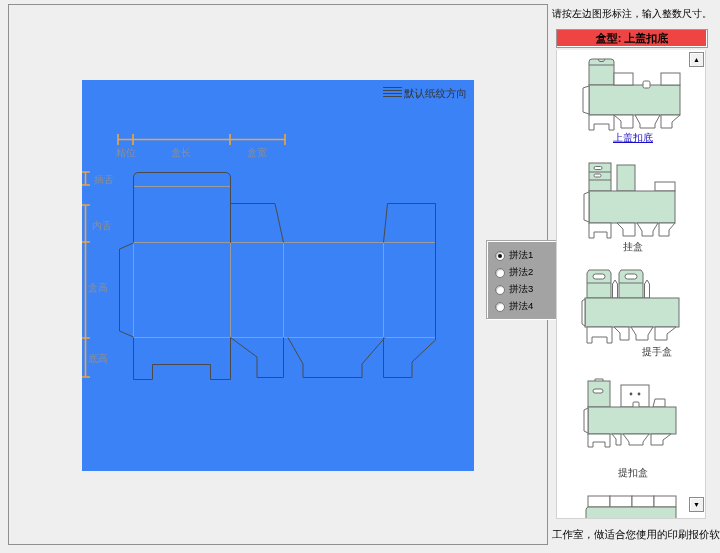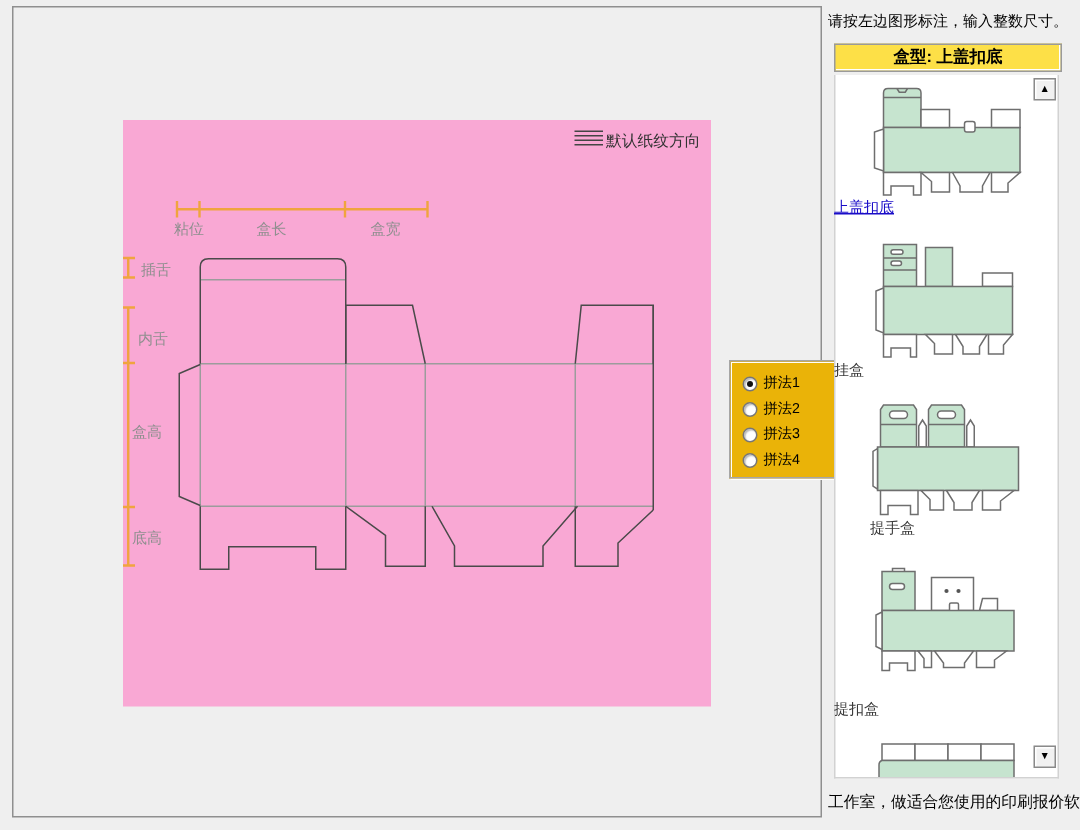--- a/index.html
+++ b/index.html
@@ -14,28 +14,28 @@
   .abs { position:absolute; }
 
   
   .main-panel {
     left:8px; top:4px; width:540px; height:541px;
     background:#efefef;
     border:1px solid #8f8f8f;
   }
   .canvas {
     left:82px; top:80px; width:392px; height:391px;
-    background:#f9a8d4;
+    background:#3b82f6;
   }
   .canvas svg { display:block; width:392px; height:391px; }
 
   
   .option-box {
     left:486px; top:240px; width:78px; height:79px;
-    background:#eab308;
+    background:#a3a3a3;
     border:1px solid #a6a6a6;
     box-shadow: inset 1px 1px 0 #ffffff, 1px 1px 0 #ffffff;
     padding:6px 0 0 8px;
   }
   .option-row { display:flex; align-items:center; height:17px; cursor:default; }
   .radio {
     width:10px; height:10px; border-radius:50%;
     background:#fff; border:1px solid #777;
     box-shadow: inset 1px 1px 1px #bbb;
     margin-right:4px; position:relative; flex:0 0 auto;
@@ -46,21 +46,21 @@
   }
   .option-row span.lbl { font-size:9.5px; color:#000; }
 
   
   .sidebar-instruction {
     left:552px; top:7px; width:166px; height:14px;
     font-size:10px; color:#000; white-space:nowrap;
   }
   .type-header {
     left:556px; top:29px; width:152px; height:19px;
-    background:#fde047;
+    background:#ef4444;
     border:1px solid #9a9a9a;
     box-shadow: inset -1px -1px 0 #ffffff;
     font-size:11px; font-weight:bold; color:#000;
     text-align:center; line-height:17px;
   }
   .thumb-list {
     left:556px; top:50px; width:150px; height:469px;
     background:#ffffff;
     border:1px solid #d2d2d2; border-top:none;
     overflow:hidden;
@@ -71,21 +71,21 @@
     border:1px solid #8a8a8a;
     box-shadow: inset 1px 1px 0 #ffffff;
     font-size:7px; color:#000; text-align:center; line-height:13px;
     cursor:default; z-index:5;
   }
   .btn-up   { left:689px; top:52px;  }
   .btn-down { left:689px; top:497px; }
 
   .thumb svg { display:block; }
   .thumb-label {
-    width:154px; text-align:left; font-size:10px; color:#3a3a3a;
+    width:154px; text-align:center; font-size:10px; color:#3a3a3a;
     left:556px; white-space:nowrap; cursor:pointer;
   }
   .thumb-label.selected { color:#1a0dc8; text-decoration:underline; }
 
   .footer-text {
     left:552px; top:528px; width:168px;
     font-size:10.5px; color:#000; white-space:nowrap;
   }
 
   

